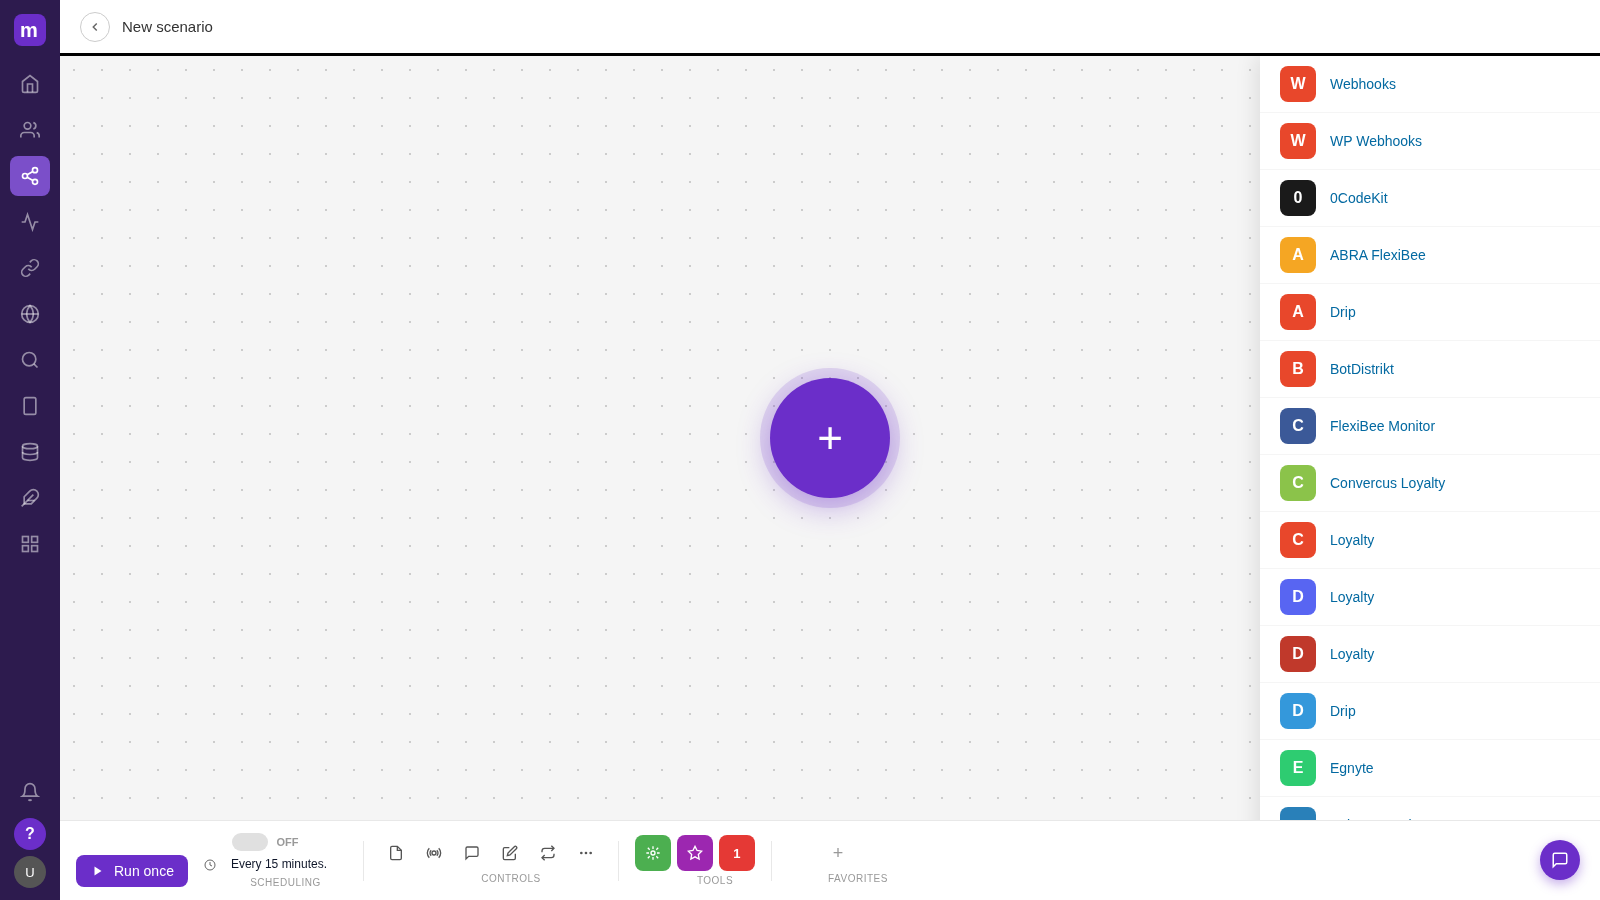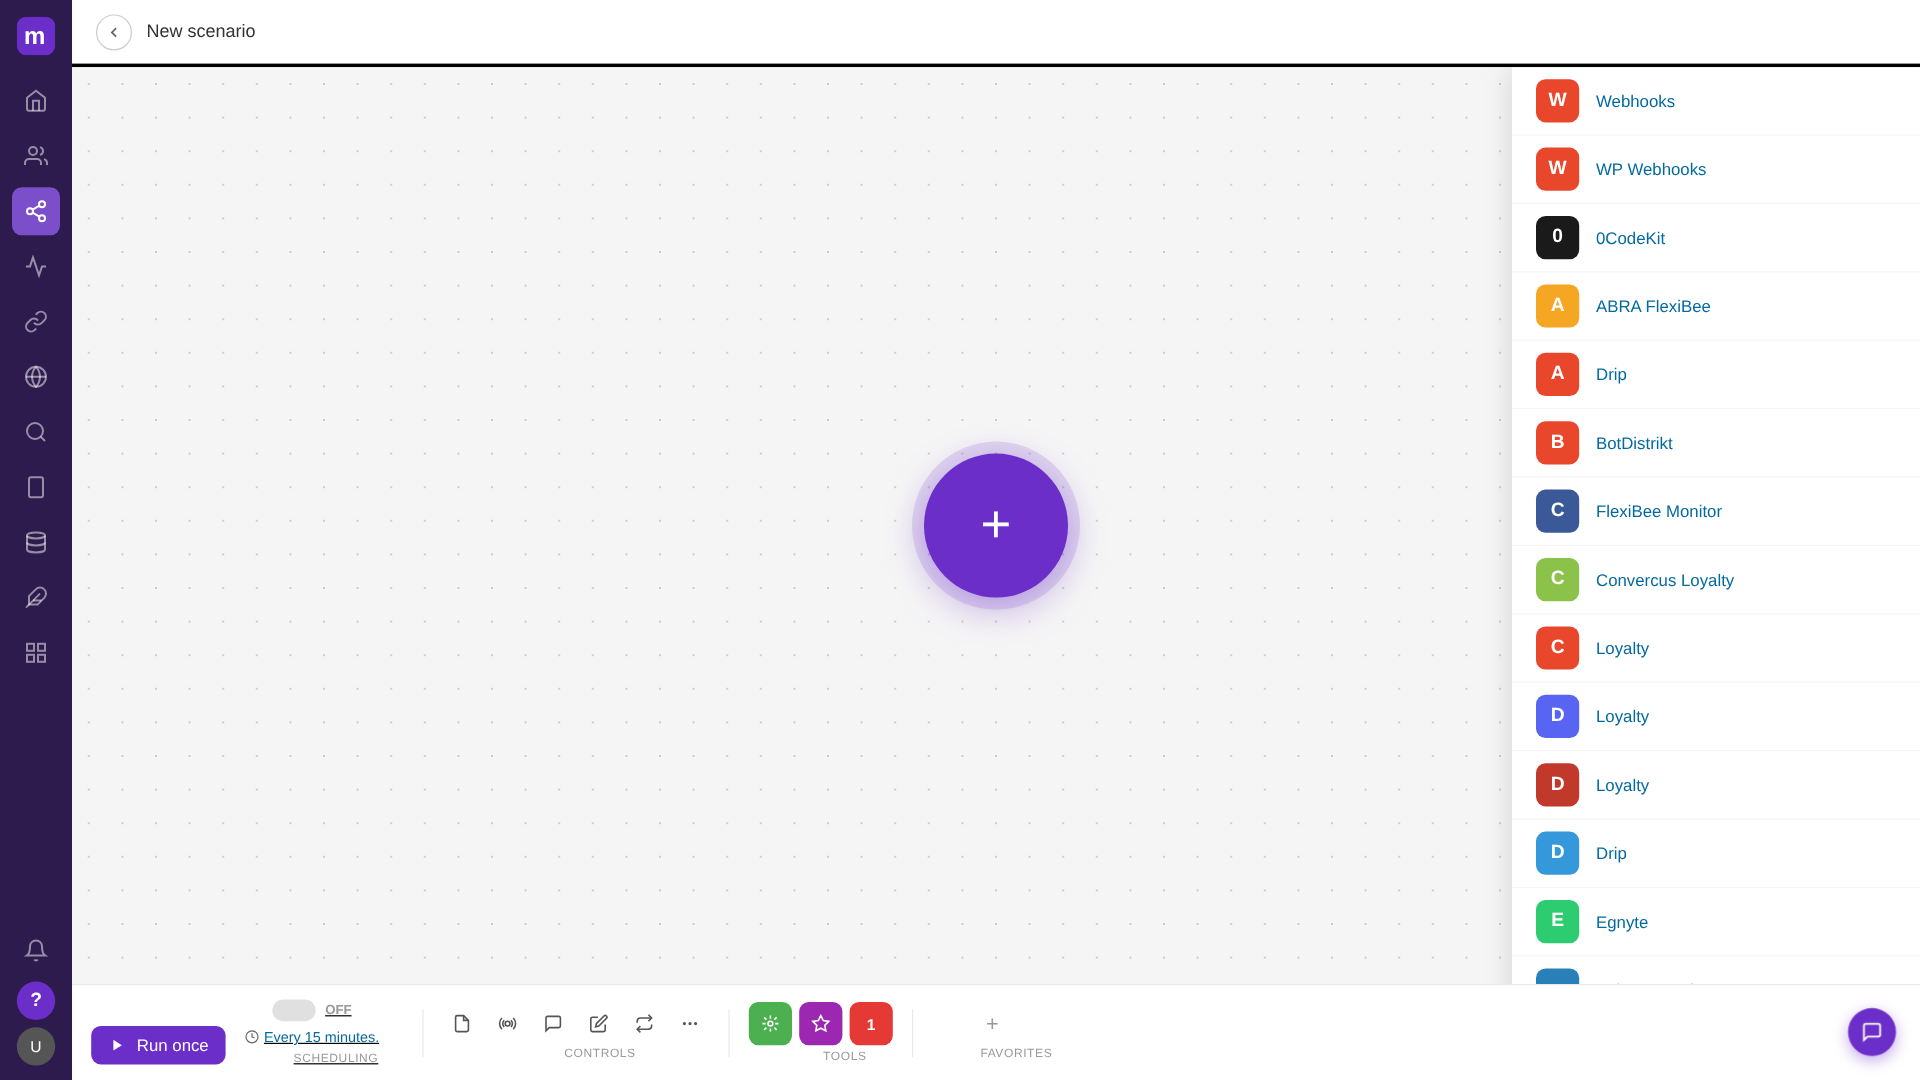--- a/index.html
+++ b/index.html
@@ -185,45 +185,44 @@
       height: 16px;
       display: flex;
       align-items: center;
       justify-content: center;
     }
     .scheduling-area {
       display: flex;
       flex-direction: column;
       gap: 6px;
       margin-right: 20px;
-      text-decoration: underline;
     }
     .toggle-row {
       display: flex;
       align-items: center;
       gap: 8px;
     }
     .toggle {
       width: 36px;
       height: 18px;
       background: #e0e0e0;
       border-radius: 9px;
       position: relative;
     }
     .toggle-off-label {
       font-size: 11px;
       color: #999;
       font-weight: 600;
     }
     .schedule-text {
       font-size: 12px;
-      color: #0369a1;
-      display: flex;
-      align-items: center;
-      gap: 4px;
+      color: #0f172a;
+      display: flex;
+      align-items: flex-end;
+      gap: 15px;
     }
     .divider-v {
       width: 1px;
       height: 40px;
       background: #e8e8e8;
       margin: 0 16px;
     }
     .ctrl-btn {
       width: 32px;
       height: 32px;

